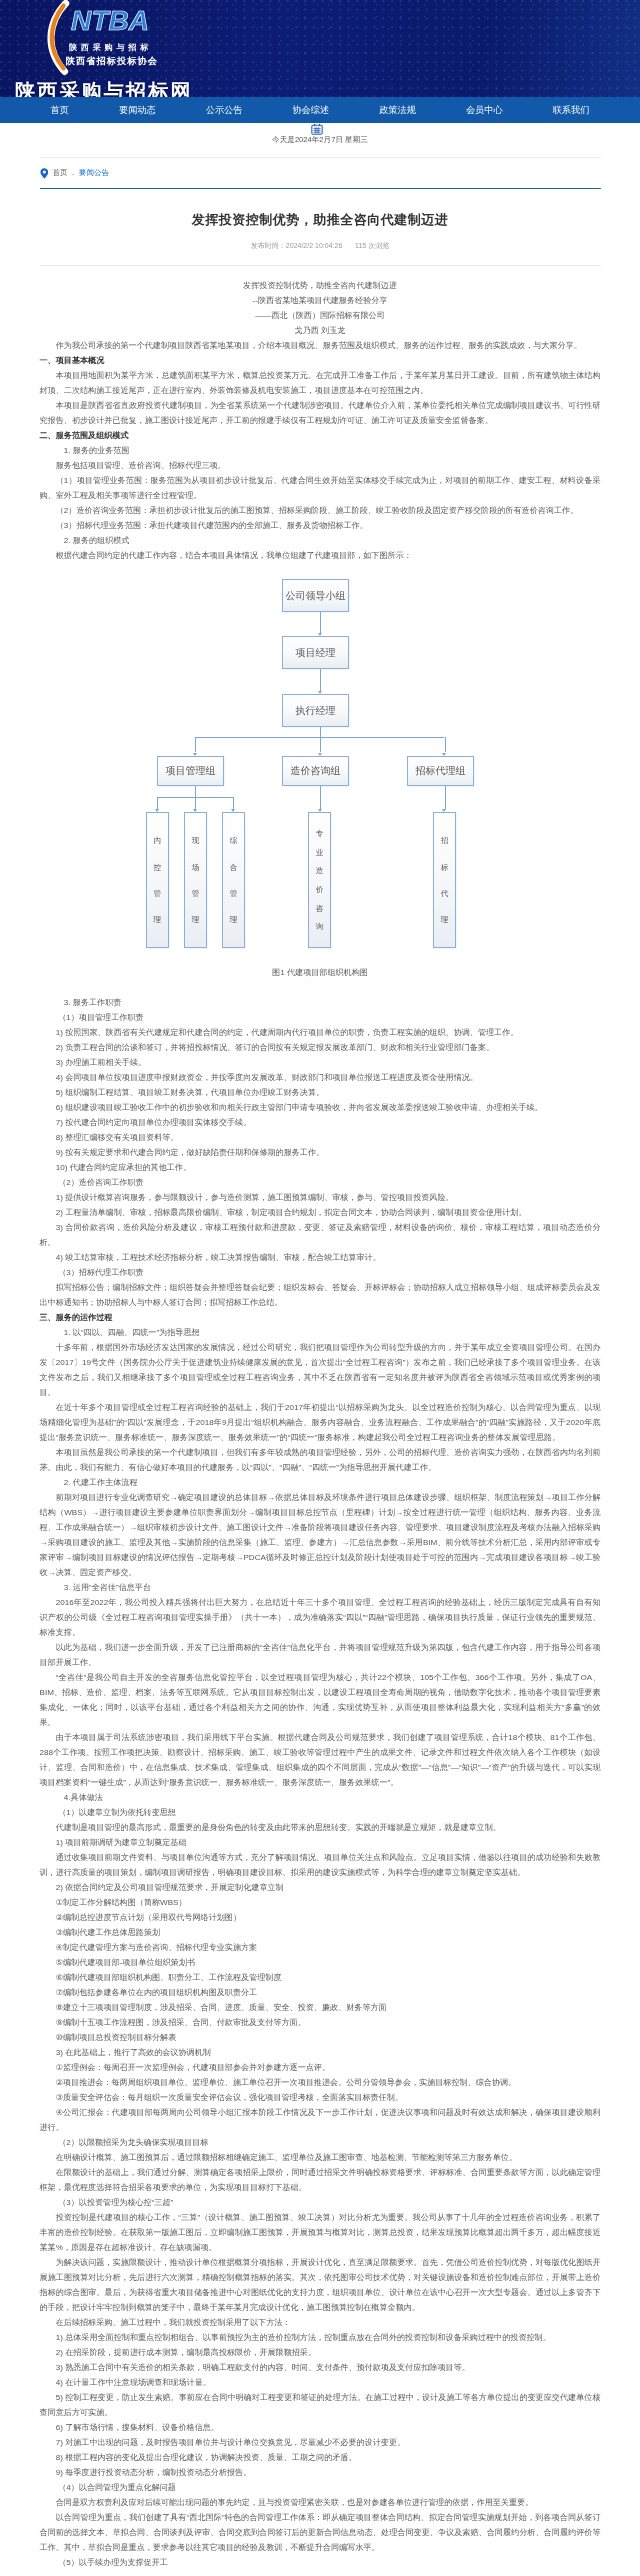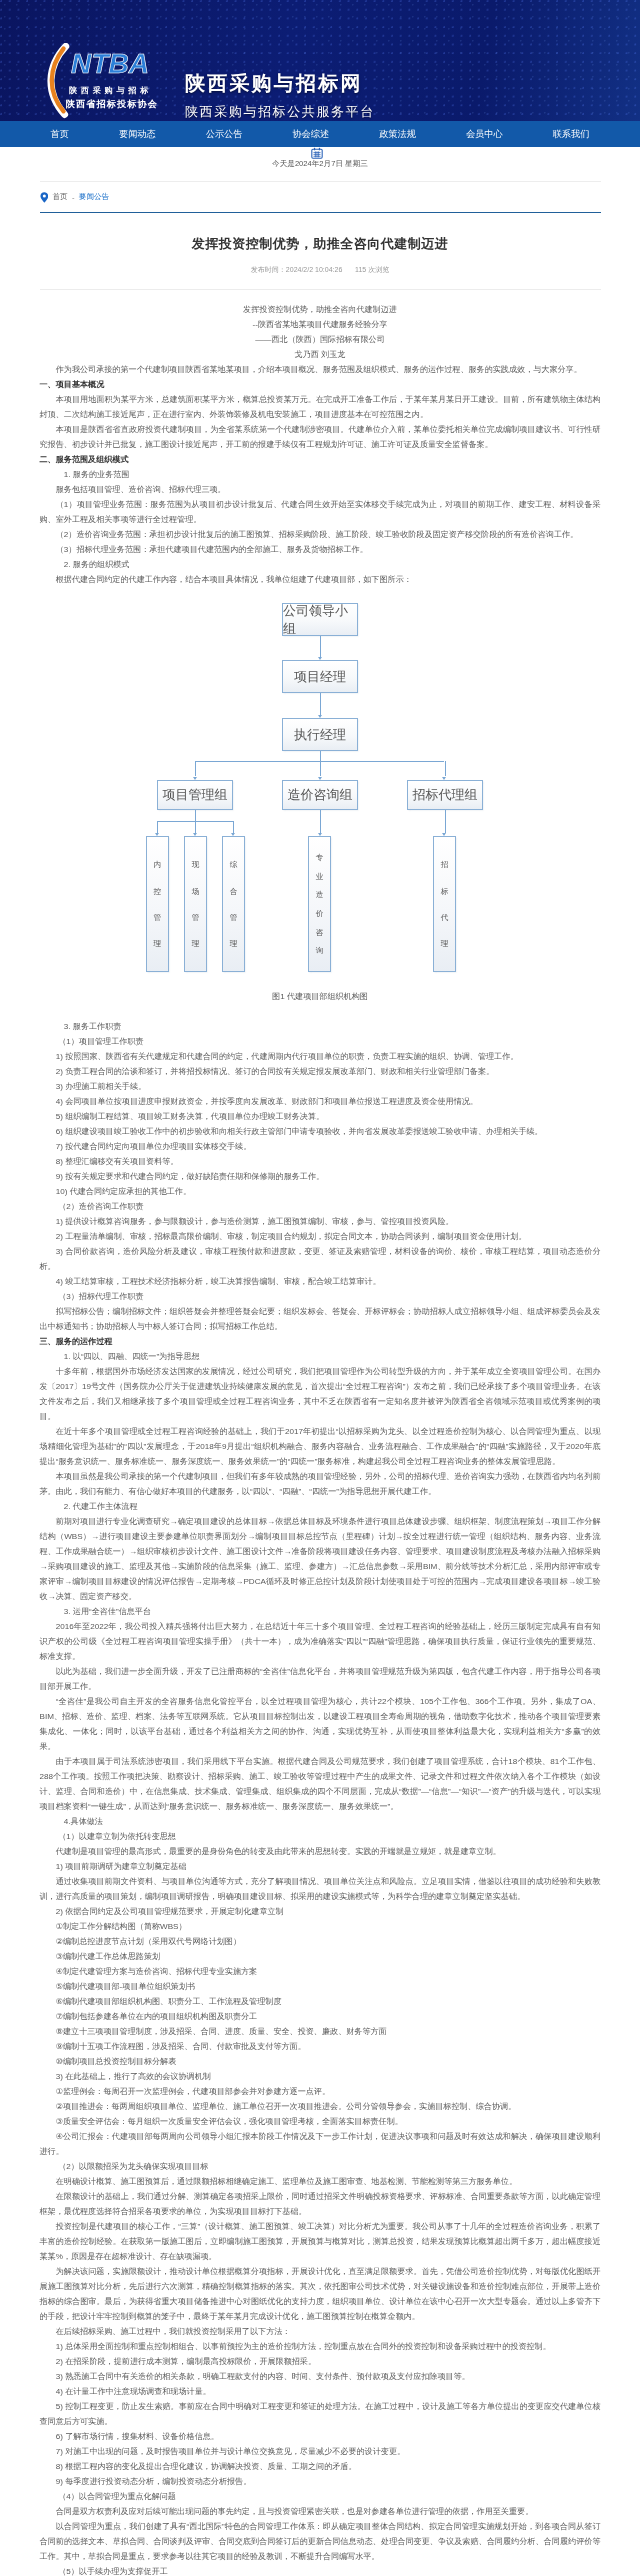--- a/index.html
+++ b/index.html
@@ -1,25 +1,26 @@
 <!DOCTYPE html>
 <html lang="zh" style="font-size:8.7px"><head>
 <meta charset="utf-8">
 <style>
   html,body{margin:0;padding:0;}
   body{width:640px;background:#ffffff;font-family:"Liberation Sans","DejaVu Sans",sans-serif;}
   
   .site-header{
-    height:121px;display:flex;align-items:flex-end;
+    height:97px;display:flex;align-items:flex-start;
     background:
       radial-gradient(circle at 1.1px 1.1px, rgba(90,130,255,.28) 0.7px, transparent 1px),
       radial-gradient(circle at 4.9px 4.9px, rgba(120,170,255,.18) 0.5px, transparent 0.9px),
       linear-gradient(100deg,#0a1560 0%,#0c1d74 45%,#0a1a6b 75%,#123084 100%);
     background-size:8.7px 8.7px,12px 12px,100% 100%;
     overflow:hidden;
+    flex-direction:column;
   }
   .logo{margin-left:43px;flex:0 0 auto;}
   .site-title-block{margin-left:15px;color:#fff;}
   .site-title{font-size:20px;font-weight:bold;letter-spacing:2.2px;text-shadow:0 1.1px 2.2px rgba(0,0,0,.5);}
   .site-subtitle{font-size:13px;margin-top:6.5px;letter-spacing:1.6px;text-shadow:0 0.5px 1.6px rgba(0,0,0,.5);}
   
   .main-nav{height:26px;background:#1259a9;display:flex;align-items:center;
     justify-content:space-between;padding:0 43px;}
   .nav-item{color:#ffffff;font-size:9.2px;text-decoration:none;padding:5.4px 7.6px;white-space:nowrap;}
   
@@ -38,25 +39,25 @@
   .thin-divider{border-top:0.5px solid #ececec;margin-bottom:12px;}
   
   .art p{margin:0;line-height:15px;font-size:8.1px;color:#595959;text-align:justify;}
   .art p.c{text-align:center;text-indent:0;}
   .art p.h{font-weight:bold;color:#333;text-indent:0;}
   .art p.s{text-indent:3em;}
   .art p.s2{text-indent:2.3em;}
   .art p.p{text-indent:2em;}
   
   .orgchart{position:relative;width:380px;height:374px;margin:16.3px auto 3.3px auto;}
-  .ob{position:absolute;width:76px;height:33px;border:0.5px solid #8ab0d6;
+  .ob{position:absolute;width:67px;height:33px;border:0.5px solid #8ab0d6;
       background:linear-gradient(180deg,#ffffff 0%,#f7f9fb 55%,#e9eef4 100%);
       box-shadow:0.5px 1.1px 1.6px rgba(60,90,130,.15);
       display:flex;align-items:center;justify-content:center;
-      font-size:13px;color:#555;box-sizing:border-box;}
+      font-size:10px;color:#555;box-sizing:border-box;}
   .ob.g{height:30px;}
   .vb{position:absolute;width:23px;height:136px;border:0.5px solid #8ab0d6;
       background:linear-gradient(180deg,#ffffff 0%,#f5f7fa 55%,#e9eef4 100%);
       box-shadow:0.5px 1.1px 1.6px rgba(60,90,130,.15);box-sizing:border-box;
       font-size:7.6px;color:#555;}
   .vbox{display:flex;flex-direction:column;align-items:center;justify-content:space-evenly;height:100%;padding:5.4px 0;box-sizing:border-box;}
   .vbox span{display:block;line-height:1;}
   .vl{position:absolute;width:0.5px;background:#7aa7d4;}
   .hl{position:absolute;height:0.5px;background:#7aa7d4;}
   .ar{position:absolute;width:0;height:0;border-left:2.2px solid transparent;border-right:2.2px solid transparent;border-top:3.3px solid #7aa7d4;}
@@ -276,20 +277,21 @@
         <p class="p">⑨编制十五项工作流程图，涉及招采、合同、付款审批及支付等方面。</p>
         <p class="p">⑩编制项目总投资控制目标分解表</p>
         <p class="p">3) 在此基础上，推行了高效的会议协调机制</p>
         <p class="p">①监理例会：每周召开一次监理例会，代建项目部参会并对参建方逐一点评。</p>
         <p class="p">②项目推进会：每两周组织项目单位、监理单位、施工单位召开一次项目推进会。公司分管领导参会，实施目标控制、综合协调。</p>
         <p class="p">③质量安全评估会：每月组织一次质量安全评估会议，强化项目管理考核，全面落实目标责任制。</p>
         <p class="p">④公司汇报会：代建项目部每两周向公司领导小组汇报本阶段工作情况及下一步工作计划，促进决议事项和问题及时有效达成和解决，确保项目建设顺利进行。</p>
         <p class="s2">（2）以限额招采为龙头确保实现项目目标</p>
         <p class="p">在明确设计概算、施工图预算后，通过限额招标相继确定施工、监理单位及施工图审查、地基检测、节能检测等第三方服务单位。</p>
         <p class="p">在限额设计的基础上，我们通过分解、测算确定各项招采上限价，同时通过招采文件明确投标资格要求、评标标准、合同重要条款等方面，以此确定管理框架，最优程度选择符合招采各项要求的单位，为实现项目目标打下基础。</p>
+        <p class="s2">（3）以投资管理为核心控“三超”</p>
         <p class="p">投资控制是代建项目的核心工作，“三算”（设计概算、施工图预算、竣工决算）对比分析尤为重要。我公司从事了十几年的全过程造价咨询业务，积累了丰富的造价控制经验。在获取第一版施工图后，立即编制施工图预算，开展预算与概算对比，测算总投资，结果发现预算比概算超出两千多万，超出幅度接近某某%，原因是存在超标准设计、存在缺项漏项。</p>
         <p class="p">为解决该问题，实施限额设计，推动设计单位根据概算分项指标，开展设计优化，直至满足限额要求。首先，凭借公司造价控制优势，对每版优化图纸开展施工图预算对比分析，先后进行六次测算，精确控制概算指标的落实。其次，依托图审公司技术优势，对关键设施设备和造价控制难点部位，开展带上造价指标的综合图审。最后，为获得省重大项目储备推进中心对图纸优化的支持力度，组织项目单位、设计单位在该中心召开一次大型专题会。通过以上多管齐下的手段，把设计牢牢控制到概算的笼子中，最终于某年某月完成设计优化，施工图预算控制在概算金额内。</p>
         <p class="p">在后续招标采购、施工过程中，我们就投资控制采用了以下方法：</p>
         <p class="p">1) 总体采用全面控制和重点控制相组合、以事前预控为主的造价控制方法，控制重点放在合同外的投资控制和设备采购过程中的投资控制。</p>
         <p class="p">2) 在招采阶段，提前进行成本测算，编制最高投标限价，开展限额招采。</p>
         <p class="p">3) 熟悉施工合同中有关造价的相关条款，明确工程款支付的内容、时间、支付条件、预付款项及支付应扣除项目等。</p>
         <p class="p">4) 在计量工作中注意现场调查和现场计量。</p>
         <p class="p">5) 控制工程变更，防止发生索赔。事前应在合同中明确对工程变更和签证的处理方法。在施工过程中，设计及施工等各方单位提出的变更应交代建单位核查同意后方可实施。</p>
         <p class="p">6) 了解市场行情，搜集材料、设备价格信息。</p>
         <p class="p">7) 对施工中出现的问题，及时报告项目单位并与设计单位交换意见，尽量减少不必要的设计变更。</p>

